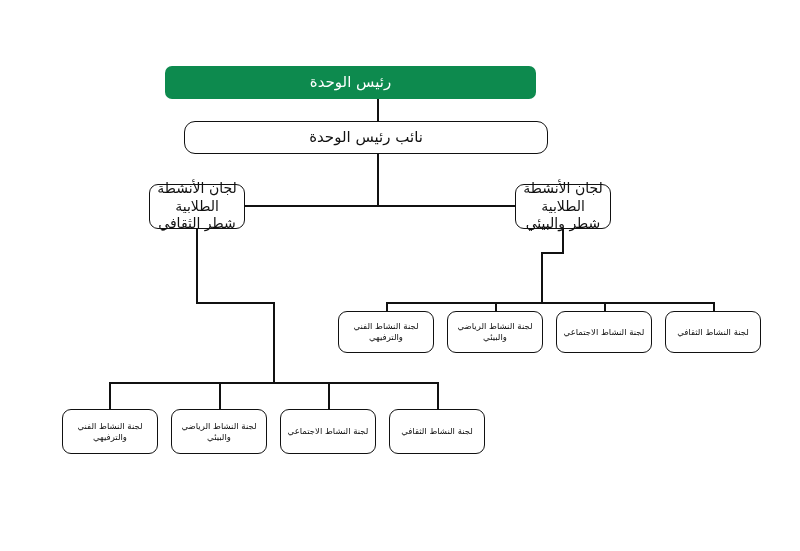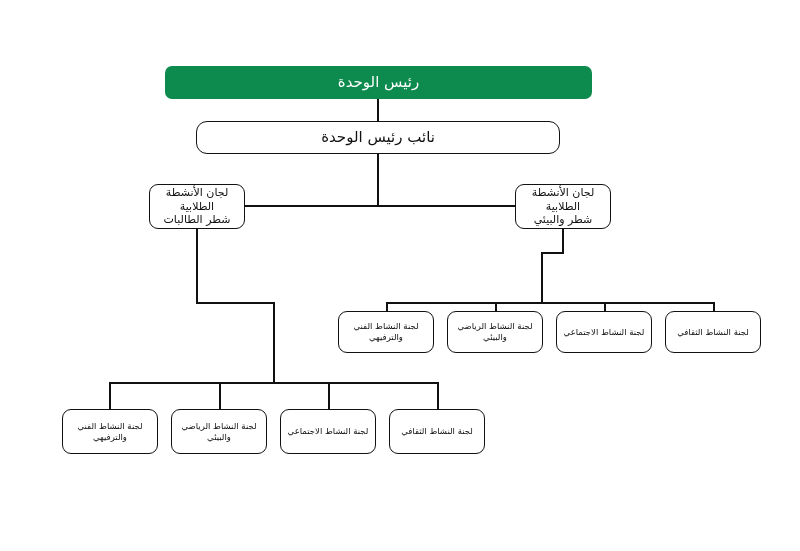--- a/index.html
+++ b/index.html
@@ -48,53 +48,53 @@
     border: none;
     border-radius: 7px;
     color: #ffffff;
     font-size: 15px;
   }
   .node-deputy {
     font-size: 15px;
     border-radius: 11px;
   }
   .node-branch {
-    font-size: 11px;
+    font-size: 14px;
     text-align: center;
   }
   .node-leaf {
     font-size: 8.5px;
   }
   .node-label {
     display: block;
     width: 100%;
   }
 </style>
 </head>
 <body>
 
 <div id="chart-canvas">
 
-  <div class="node node-root" style="left:165px; top:66px; width:427px; height:33px;">
+  <div class="node node-root" style="left:165px; top:66px; width:371px; height:33px;">
     <span class="node-label">رئيس الوحدة</span>
   </div>
 
   <div class="line line-v" style="left:377px; top:99px; height:22px;"></div>
 
-  <div class="node node-deputy" style="left:196px; top:121px; width:364px; height:33px;">
+  <div class="node node-deputy" style="left:184px; top:121px; width:364px; height:33px;">
     <span class="node-label">نائب رئيس الوحدة</span>
   </div>
 
   <div class="line line-v" style="left:377px; top:154px; height:52px;"></div>
   <div class="line line-h" style="left:196px; top:205px; width:368px;"></div>
 
   <div class="node node-branch" style="left:149px; top:184px; width:96px; height:45px;">
     <span class="node-label">
       <span>لجان الأنشطة الطلابية</span><br>
-      <span>شطر الطالبات</span>
+      <span>شطر الثقافي</span>
     </span>
   </div>
 
   <div class="line line-v" style="left:196px; top:229px; height:75px;"></div>
   <div class="line line-h" style="left:196px; top:302px; width:79px;"></div>
   <div class="line line-v" style="left:273px; top:302px; height:81px;"></div>
   <div class="line line-h" style="left:109px; top:382px; width:329px;"></div>
 
   <div class="line line-v" style="left:109px; top:382px; height:27px;"></div>
   <div class="line line-v" style="left:219px; top:382px; height:27px;"></div>

